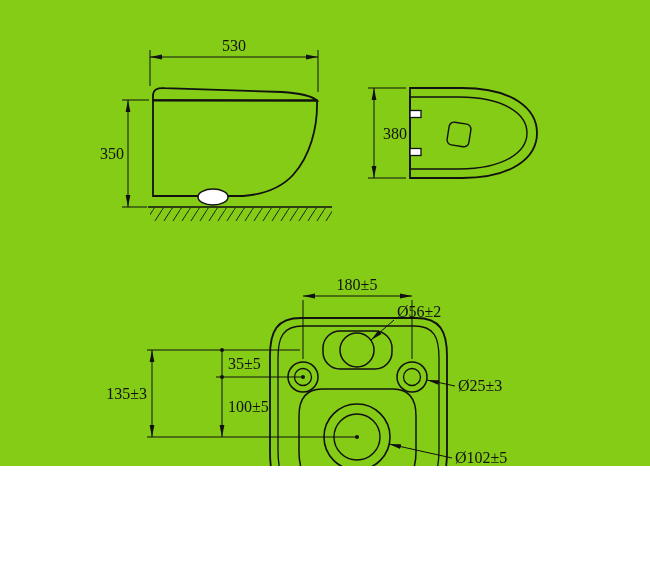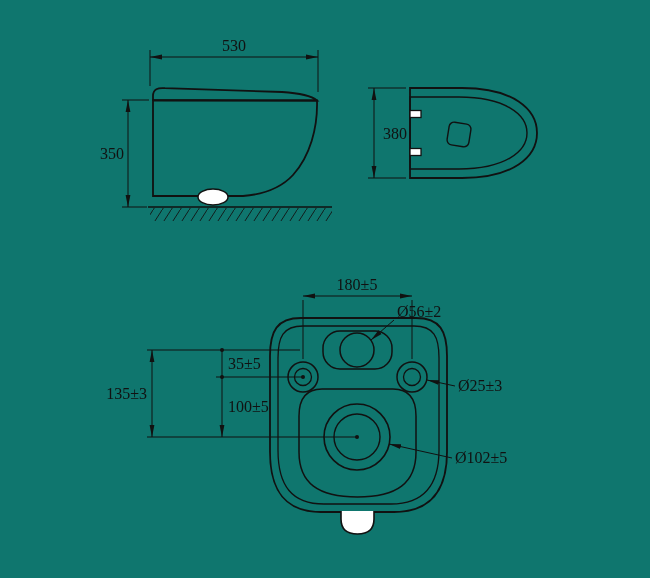--- a/index.html
+++ b/index.html
@@ -1,20 +1,20 @@
 <!DOCTYPE html>
 <html><head>
 <meta charset="utf-8">
 <style>
   html, body { margin: 0; padding: 0; background: #ffffff; }
   .stage {
     position: relative;
     width: 650px;
-    height: 578px;
-    background: #0f766e;
+    height: 466px;
+    background: #84cc16;
     overflow: hidden;
     font-family: "Liberation Serif", "DejaVu Serif", serif;
   }
   svg { position: absolute; top: 0; left: 0; display: block; }
   .dim-text {
     font-family: "Liberation Serif", "DejaVu Serif", serif;
     font-size: 16px;
     fill: #111111;
   }
   .obj  { stroke: #111111; fill: none; }

